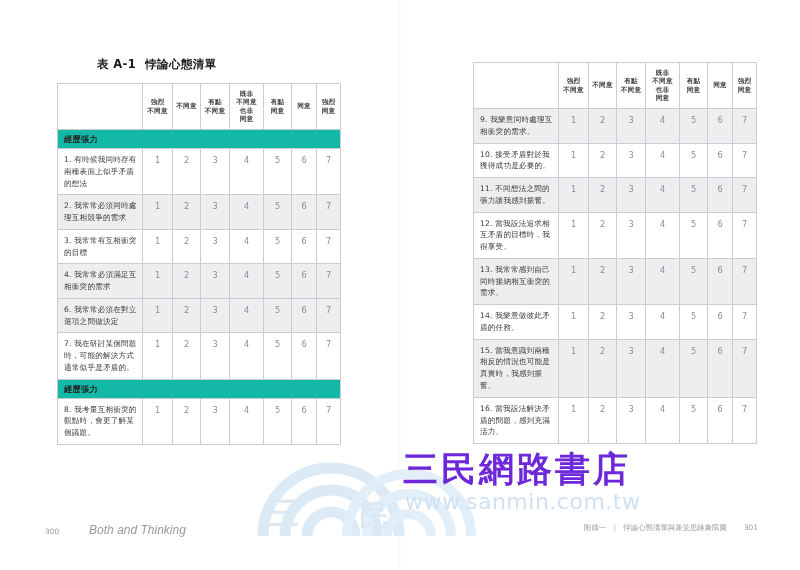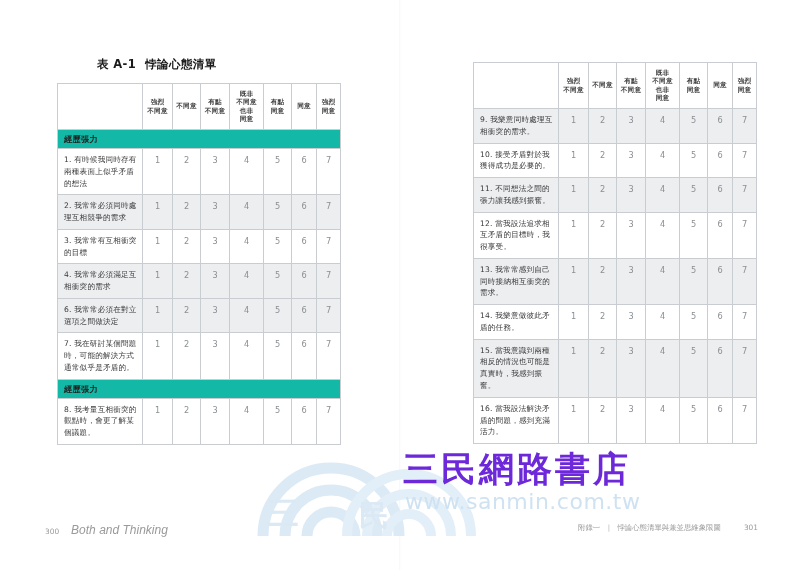--- a/index.html
+++ b/index.html
@@ -138,26 +138,26 @@
 
   
   .footer {
     position: absolute;
     font-size: 7.4px;
     color: #9a9a9a;
     white-space: nowrap;
     z-index: 3;
   }
   #footer-left  { left: 45px; top: 523px; }
-  #footer-left .pg { margin-right: 12px; font-family: "DejaVu Sans", "Liberation Sans", sans-serif; }
+  #footer-left .pg { margin-right: 30px; font-family: "DejaVu Sans", "Liberation Sans", sans-serif; }
   #footer-left .bk { font-family: Liberation Sans, sans-serif; font-style: italic; font-size: 12px; }
   #footer-right { right: 42px; top: 523px; }
   #footer-right .sec { }
   #footer-right .sep { margin: 0 5px; }
-  #footer-right .pg { margin-left: 23px; font-family: "DejaVu Sans", "Liberation Sans", sans-serif; }
+  #footer-right .pg { margin-left: 17px; font-family: "DejaVu Sans", "Liberation Sans", sans-serif; }
 </style>
 </head>
 <body>
 
 <div id="page">
 
   <div class="gutter"></div>
 
   <div class="watermark">
     <svg class="wm-arcs" width="300" height="90" viewBox="0 0 300 90">

